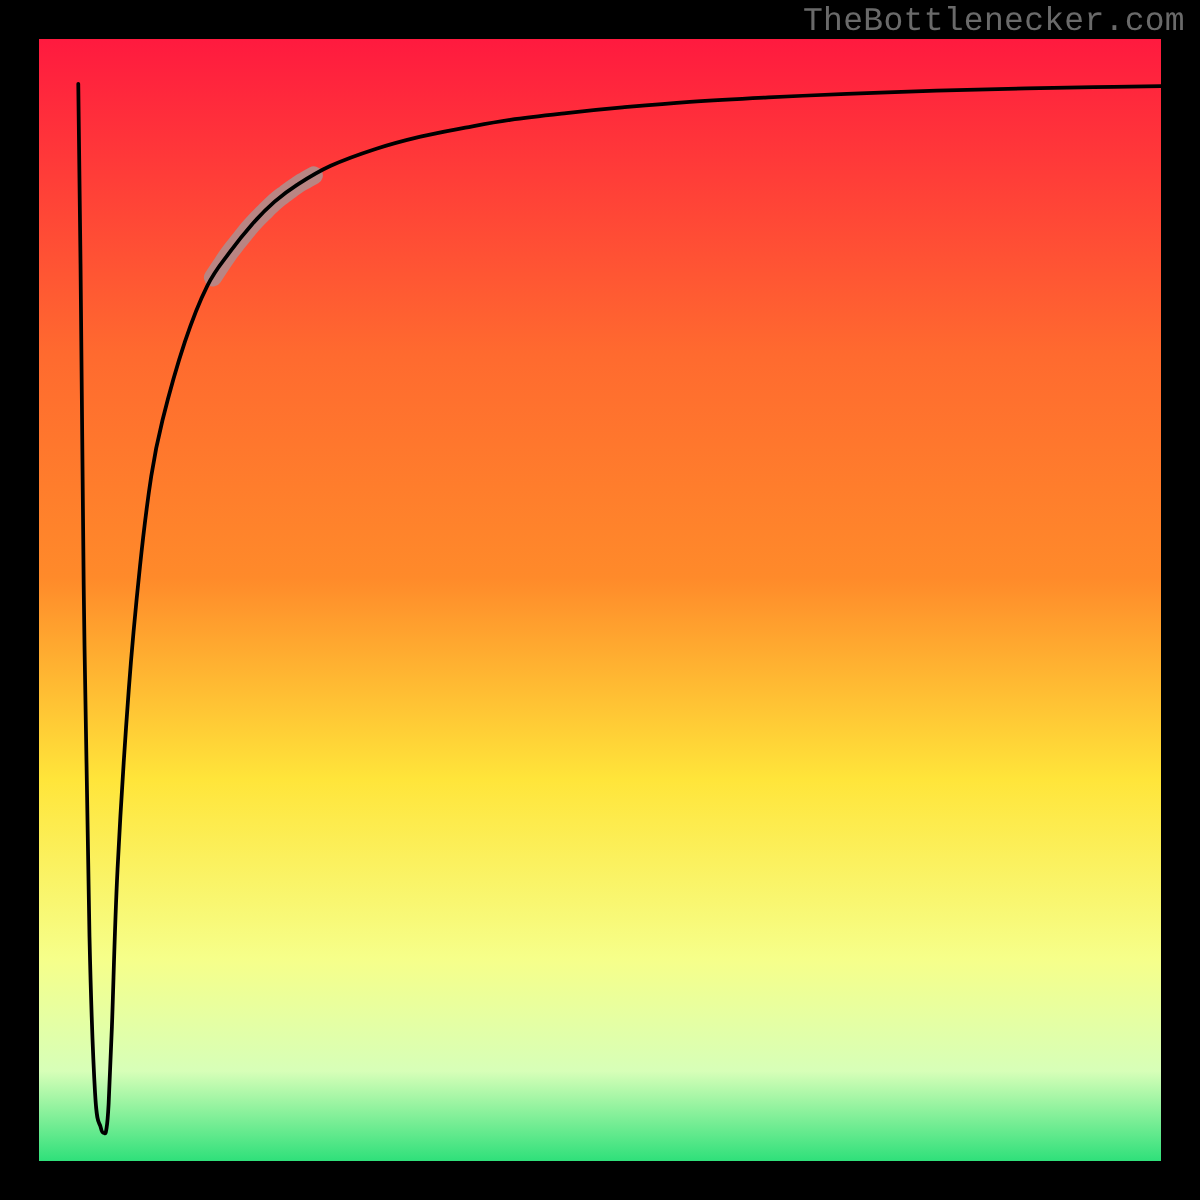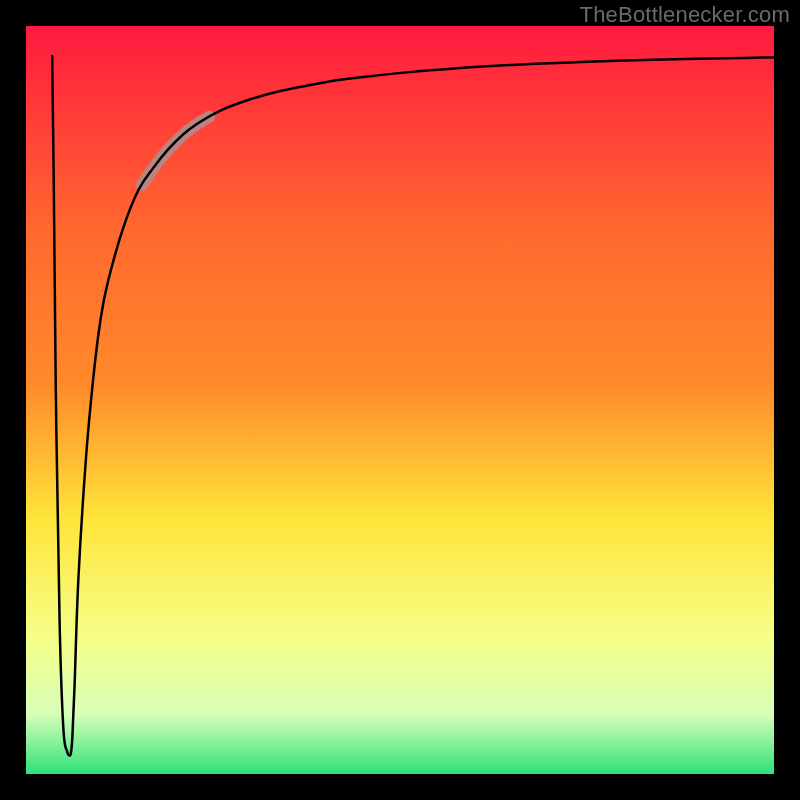--- a/index.html
+++ b/index.html
@@ -9,20 +9,21 @@
     height: 800px;
     background: #000;
     overflow: hidden;
     font-family: Arial, Helvetica, sans-serif;
   }
   .stage {
     position: relative;
     width: 800px;
     height: 800px;
     background: #000;
+    font-family: Liberation Mono, monospace;
   }
   .watermark {
     position: absolute;
     top: 2px;
     right: 10px;
     color: #6a6a6a;
     font-size: 22px;
     font-weight: 500;
     letter-spacing: 0.2px;
     z-index: 10;

